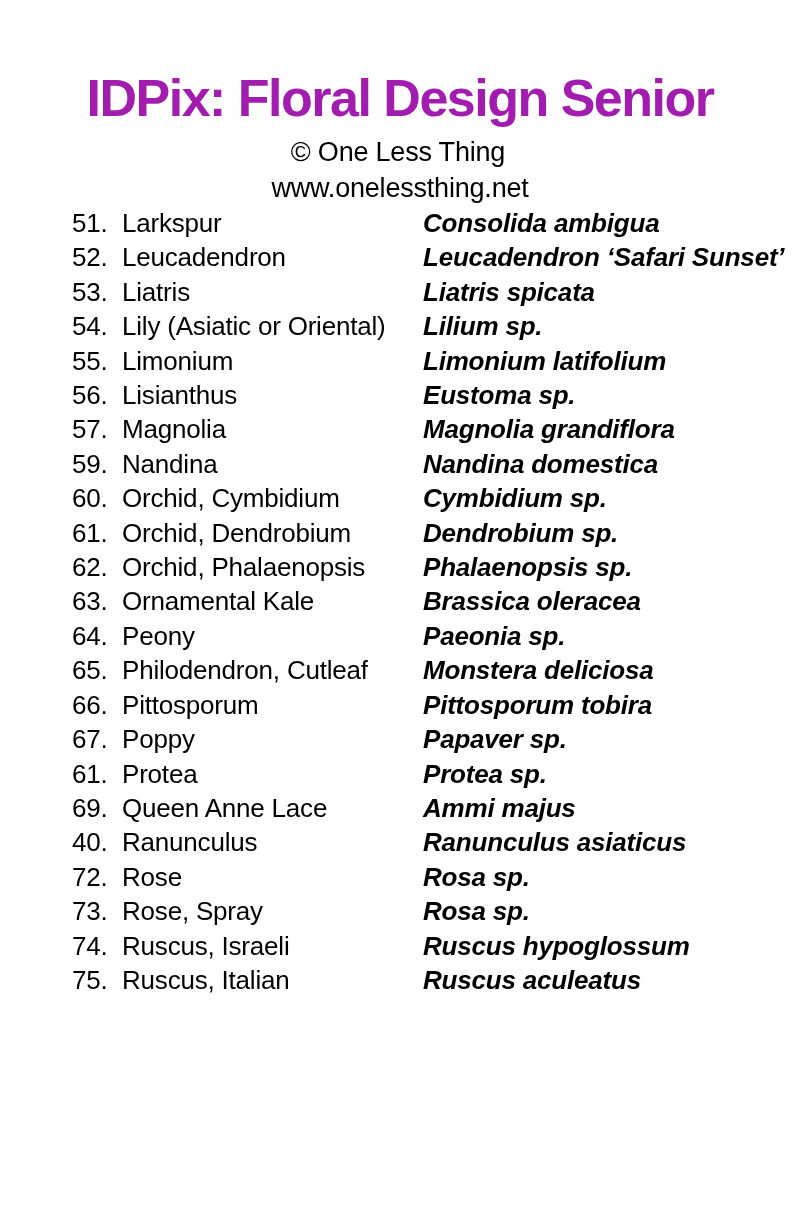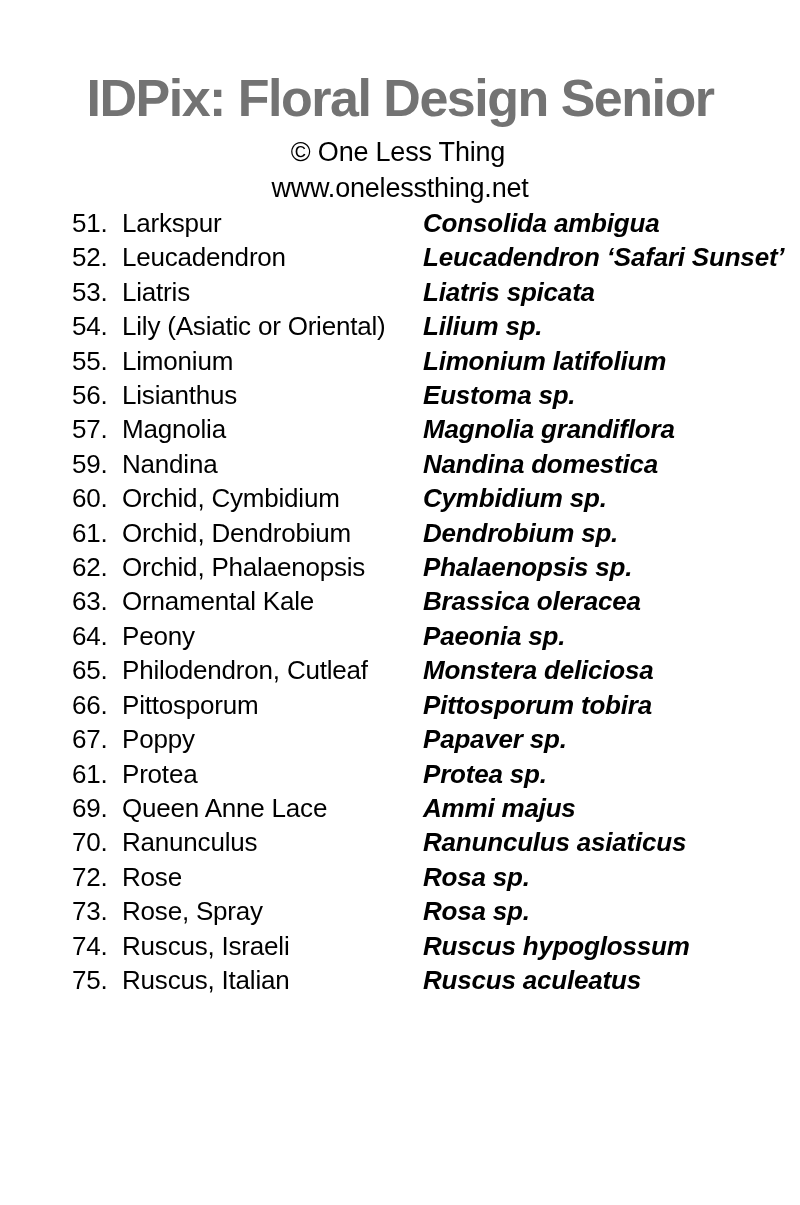--- a/index.html
+++ b/index.html
@@ -18,21 +18,21 @@
     box-sizing: border-box;
     padding-top: 72px;
   }
   .page-title {
     margin: 0;
     text-align: center;
     font-size: 52px;
     font-weight: bold;
     line-height: 1;
     letter-spacing: -1.5px;
-    color: #737373;
+    color: #a21caf;
     white-space: nowrap;
   }
   .copyright-line {
     margin: 10px 4px 0 0;
     text-align: center;
     font-size: 27px;
     line-height: 36px;
     letter-spacing: -0.2px;
     color: #000000;
   }
@@ -163,21 +163,21 @@
         <span class="num">61.</span>
         <span class="common">Protea</span>
         <span class="sci">Protea sp.</span>
       </div>
       <div class="row">
         <span class="num">69.</span>
         <span class="common">Queen Anne Lace</span>
         <span class="sci">Ammi majus</span>
       </div>
       <div class="row">
-        <span class="num">70.</span>
+        <span class="num">40.</span>
         <span class="common">Ranunculus</span>
         <span class="sci">Ranunculus asiaticus</span>
       </div>
       <div class="row">
         <span class="num">72.</span>
         <span class="common">Rose</span>
         <span class="sci">Rosa sp.</span>
       </div>
       <div class="row">
         <span class="num">73.</span>

